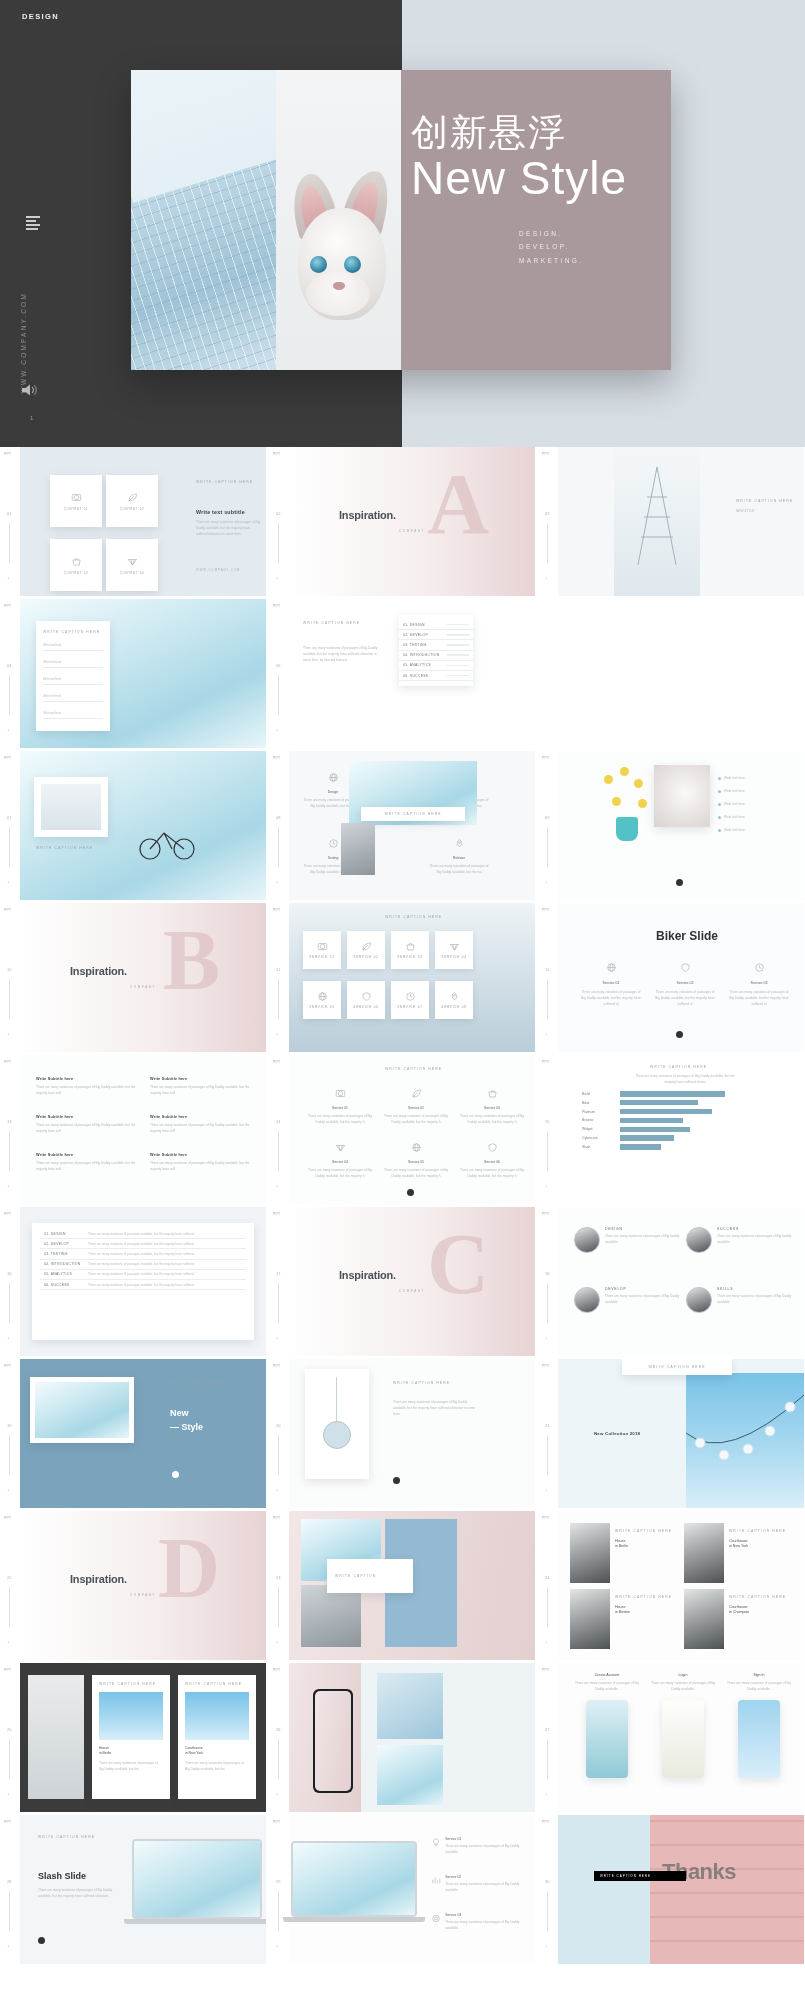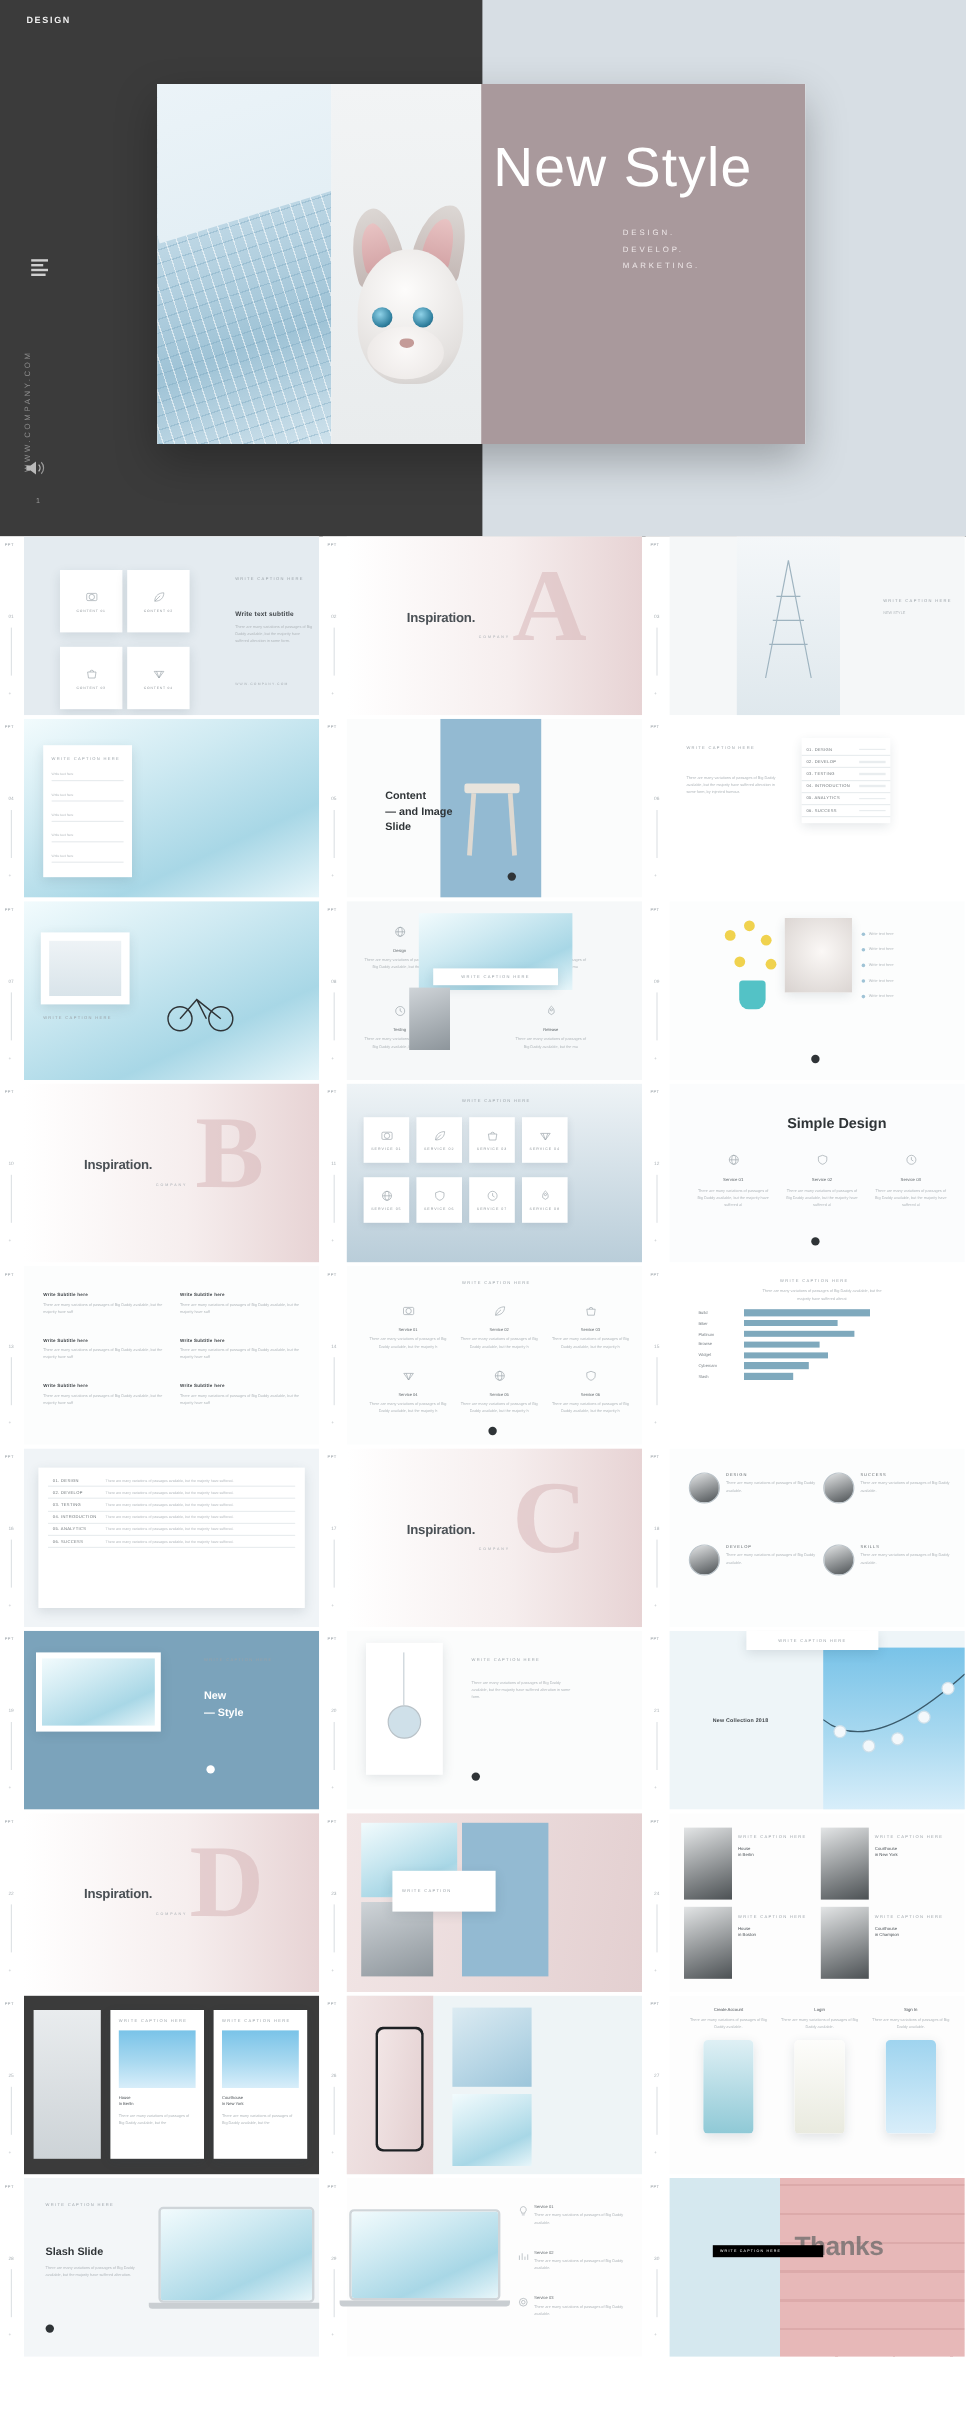--- a/index.html
+++ b/index.html
@@ -166,20 +166,21 @@
           <div class="cat-ear l"></div>
           <div class="cat-ear r"></div>
           <div class="cat-head"></div>
           <div class="cat-snout"></div>
           <div class="cat-eye l"></div>
           <div class="cat-eye r"></div>
           <div class="cat-nose"></div>
         </div>
       </div>
       <div class="hc-title">
+        <div class="hc-cn">创新悬浮</div>
         <div class="hc-en">New Style</div>
         <div class="hc-sub">
           <div>DESIGN.</div>
           <div>DEVELOP.</div>
           <div>MARKETING.</div>
         </div>
       </div>
     </div>
   </div>
 
@@ -273,37 +274,20 @@
               <div style="margin-top:9px;border-bottom:.6px solid #e8ecee;padding-bottom:3px;font-size:2.8px;color:#b3b9bd">Write text here</div>
               <div style="margin-top:9px;border-bottom:.6px solid #e8ecee;padding-bottom:3px;font-size:2.8px;color:#b3b9bd">Write text here</div>
               <div style="margin-top:9px;border-bottom:.6px solid #e8ecee;padding-bottom:3px;font-size:2.8px;color:#b3b9bd">Write text here</div>
               <div style="margin-top:9px;border-bottom:.6px solid #e8ecee;padding-bottom:3px;font-size:2.8px;color:#b3b9bd">Write text here</div>
         </div>
       </div>
         </div>
         <div class="slide">
           <div class="s-rail">
     <div class="s-tag">PPT</div>
-    <div class="s-num">05</div>
-    <div class="s-line"></div>
-    <div class="s-dot">+</div>
-  </div>
-          <div class="body" style="background:#fbfcfc">
-        <div class="ph-blue" style="position:absolute;left:78px;top:0;width:84px;height:149px">
-          <div style="position:absolute;left:20px;top:54px;width:46px;height:8px;background:#e8e4dd;border-radius:2px"></div>
-          <div style="position:absolute;left:24px;top:62px;width:4px;height:52px;background:#ded9d1;transform:rotate(4deg)"></div>
-          <div style="position:absolute;left:58px;top:62px;width:4px;height:52px;background:#ded9d1;transform:rotate(-4deg)"></div>
-        </div>
-        <div class="ttl-md" style="position:absolute;left:32px;top:58px;line-height:1.45">Content<br>— and Image<br>Slide</div>
-        <div class="bigdot" style="position:absolute;left:134px;top:128px"></div>
-      </div>
-        </div>
-        <div class="slide">
-          <div class="s-rail">
-    <div class="s-tag">PPT</div>
     <div class="s-num">06</div>
     <div class="s-line"></div>
     <div class="s-dot">+</div>
   </div>
           <div class="body" style="background:#fff">
         <div class="eyebrow" style="position:absolute;left:14px;top:22px">WRITE CAPTION HERE</div>
         <div class="mini" style="position:absolute;left:14px;top:46px;width:78px">There are many variations of passages of Big Daddy available, but the majority have suffered alteration in some form, by injected humour.</div>
         <div class="card" style="position:absolute;left:110px;top:16px;width:74px;padding:5px 0">
           <div class="listrow">
                 <div class="listnum">01. DESIGN</div>
@@ -527,21 +511,21 @@
       </div>
         </div>
         <div class="slide">
           <div class="s-rail">
     <div class="s-tag">PPT</div>
     <div class="s-num">12</div>
     <div class="s-line"></div>
     <div class="s-dot">+</div>
   </div>
           <div class="body" style="background:#fbfcfd">
-        <div class="ttl-lg" style="position:absolute;left:98px;top:26px">Simple Design</div>
+        <div class="ttl-lg" style="position:absolute;left:98px;top:26px">Biker Slide</div>
         <div style="position:absolute;left:22px;top:56px;width:62px;text-align:center">
           <svg viewBox="0 0 22 22" width="11" height="11">
                 <circle cx="11" cy="11" r="7.5" stroke="#9aa3a9" stroke-width="1.1" fill="none"></circle>
                 <ellipse cx="11" cy="11" rx="3.4" ry="7.5" stroke="#9aa3a9" stroke-width="1.1" fill="none"></ellipse>
                 <path d="M3.5 11 h15" stroke="#9aa3a9" stroke-width="1.1" fill="none"></path>
               </svg>
           <div style="font-size:3.6px;color:#5e6569;margin-top:4px">Service 01</div>
           <div class="mini" style="margin-top:4px">There are many variations of passages of Big Daddy available, but the majority have suffered al</div>
         </div>
             <div style="position:absolute;left:96px;top:56px;width:62px;text-align:center">

